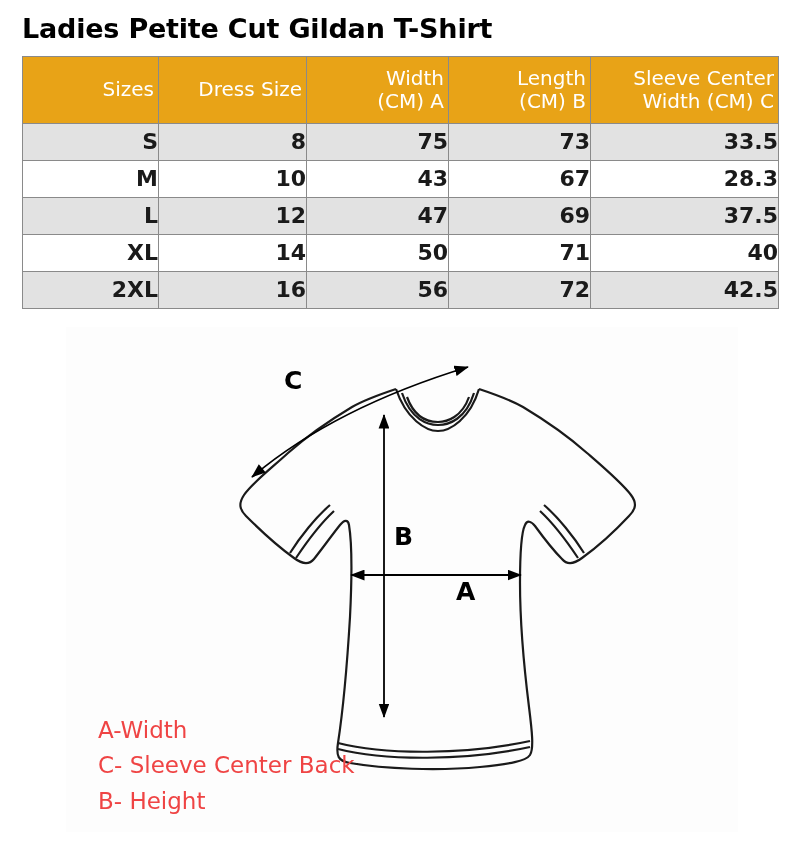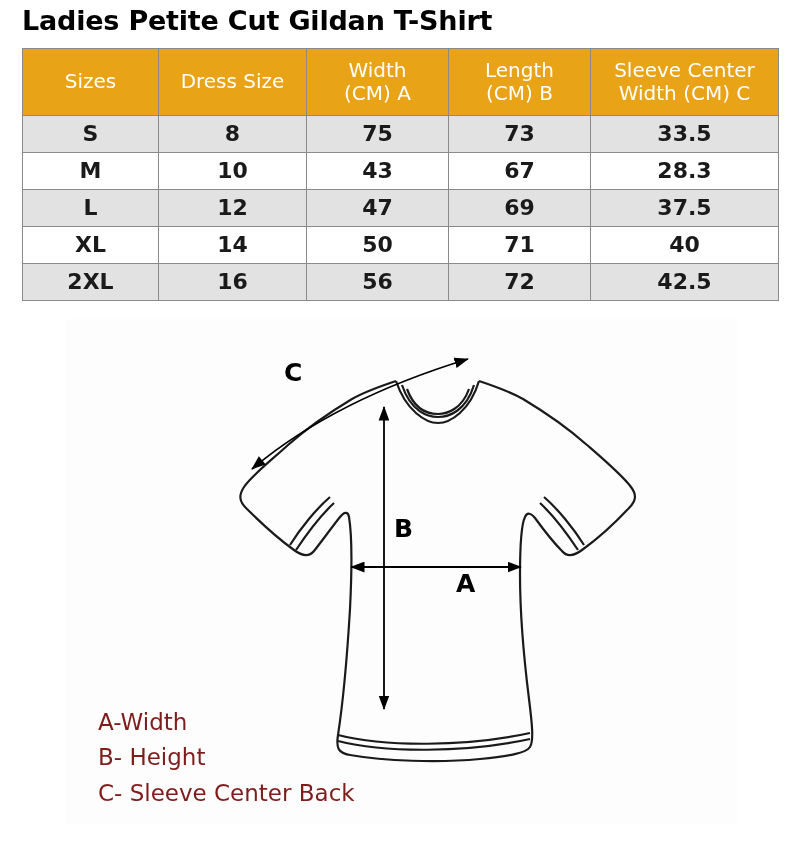--- a/index.html
+++ b/index.html
@@ -17,34 +17,34 @@
   .page {
     position: relative;
     width: 800px;
     height: 857px;
     box-sizing: border-box;
   }
   .title {
     font-size: 27px;
     font-weight: bold;
     letter-spacing: -0.2px;
-    padding: 6px 0 8px 22px;
+    padding: 14px 0 8px 22px;
     color: #000;
     line-height: 1.1;
   }
   table.size-table {
     border-collapse: collapse;
     width: 756px;
     margin: 4px 0 0 22px;
     table-layout: fixed;
   }
   table.size-table th,
   table.size-table td {
     border: 1px solid #8a8a8a;
-    text-align: center;
+    text-align: right;
     vertical-align: middle;
   }
   table.size-table thead th {
     background: #e8a317;
     color: #ffffff;
     font-size: 20px;
     font-weight: normal;
     height: 62px;
     line-height: 1.15;
     padding: 2px 4px;
@@ -77,21 +77,21 @@
   }
   .diagram-wrap svg {
     display: block;
   }
   .legend {
     position: absolute;
     left: 32px;
     bottom: 12px;
     font-size: 23px;
     line-height: 1.55;
-    color: #7f1d1d;
+    color: #ef4444;
     font-family: "DejaVu Sans", sans-serif;
   }
   .legend div { white-space: pre; }
 </style>
 </head>
 <body>
 
 <div class="page">
 
   <div class="title">Ladies Petite Cut Gildan T-Shirt</div>
@@ -230,18 +230,18 @@
       <text x="328" y="218" font-family="DejaVu Sans, sans-serif" font-size="25" font-weight="bold" fill="#000">B</text>
 
       <g stroke="#000" stroke-width="1.8" fill="none">
         <line x1="285" y1="248" x2="455" y2="248" marker-start="url(#arrowStart)" marker-end="url(#arrowEnd)"></line>
       </g>
       <text x="390" y="273" font-family="DejaVu Sans, sans-serif" font-size="25" font-weight="bold" fill="#000">A</text>
     </svg>
 
     <div class="legend">
       <div>A-Width</div>
+      <div>C- Sleeve Center Back</div>
       <div>B- Height</div>
-      <div>C- Sleeve Center Back</div>
     </div>
   </div>
 
 </div>
 
 </body></html>

